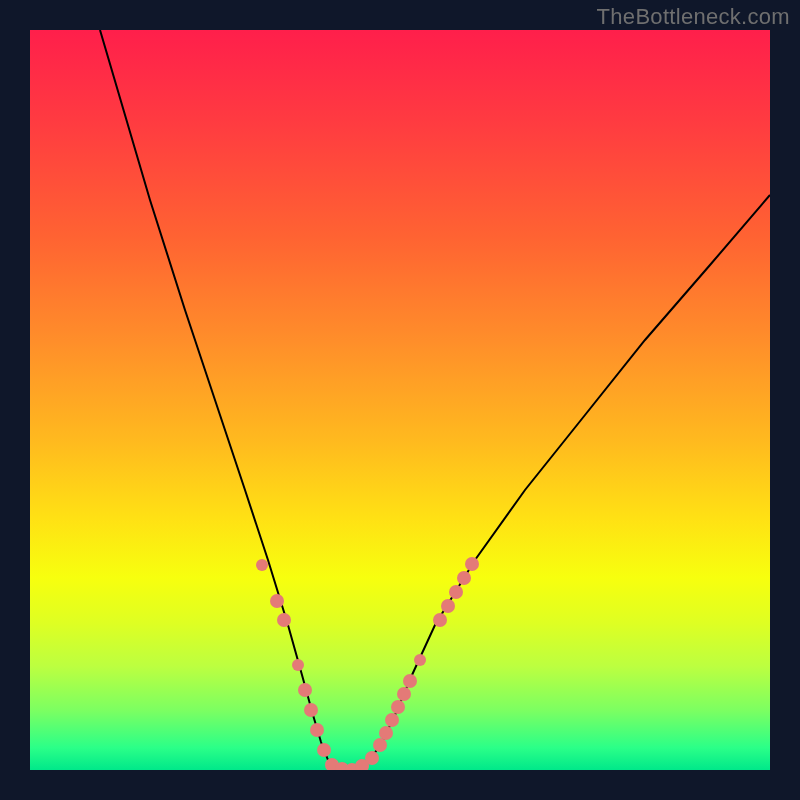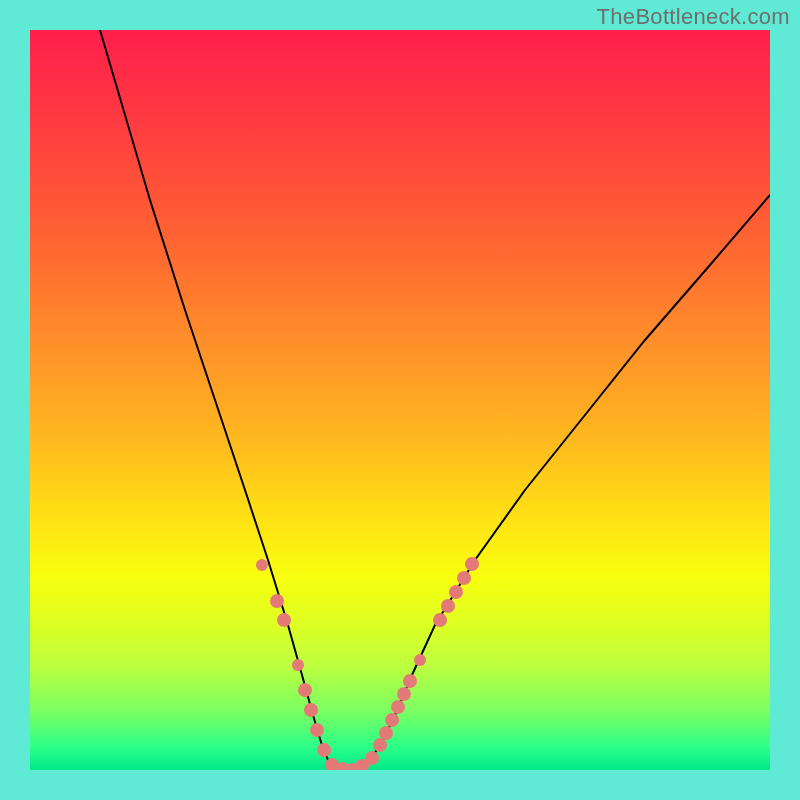--- a/index.html
+++ b/index.html
@@ -8,21 +8,21 @@
     width: 800px;
     height: 800px;
     overflow: hidden;
     background: #000;
     font-family: Arial, Helvetica, sans-serif;
   }
   .frame {
     position: relative;
     width: 800px;
     height: 800px;
-    background: #5eead4;
+    background: #0f172a;
   }
   .plot {
     position: absolute;
     left: 30px;
     top: 30px;
     width: 740px;
     height: 740px;
     background: linear-gradient(
       to bottom,
       #ff1f4b 0%,

